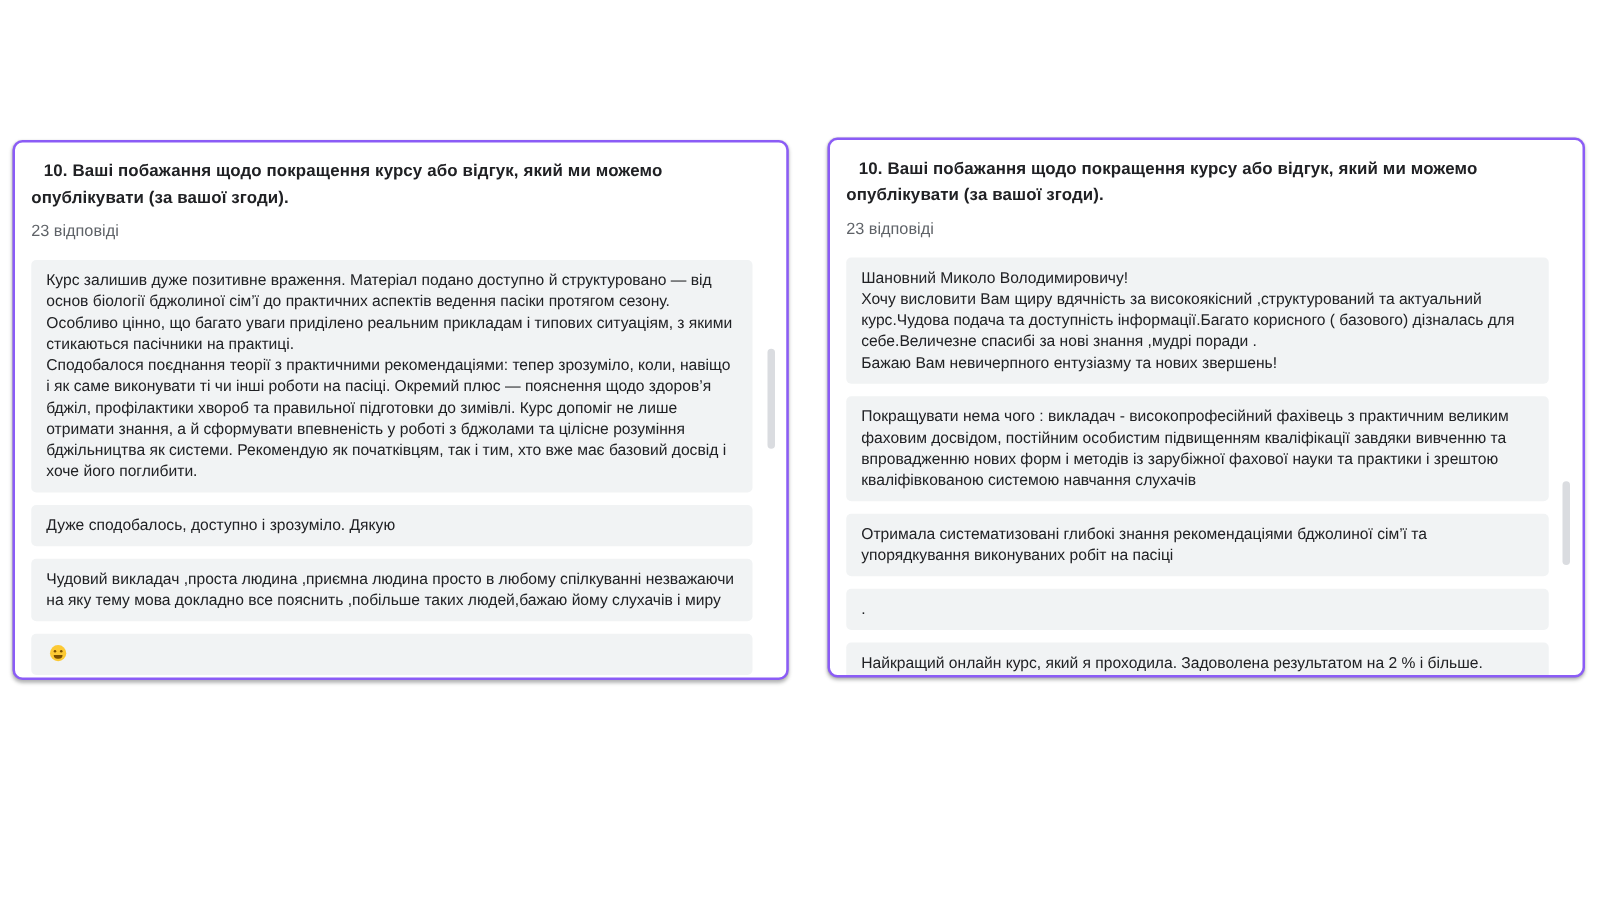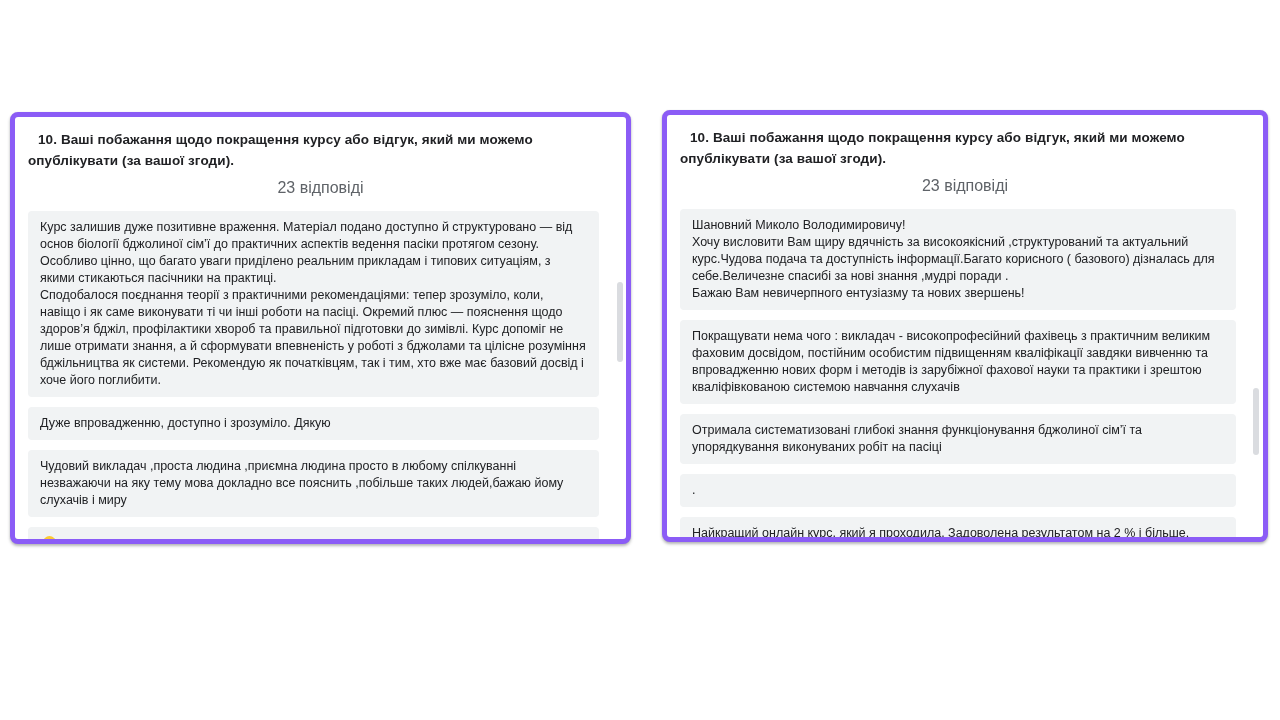--- a/index.html
+++ b/index.html
@@ -2,36 +2,36 @@
 <html lang="uk"><head>
 <meta charset="utf-8">
 <style>
   * { margin:0; padding:0; box-sizing:border-box; }
   html,body { width:1280px; height:720px; background:#ffffff; overflow:hidden;
               font-family:"Liberation Sans","DejaVu Sans",sans-serif; }
 
   .panel {
     position:absolute;
     background:#ffffff;
-    border:5px solid #8b5cf6;
+    border:2px solid #8b5cf6;
     border-radius:8px;
     box-shadow:0 2px 3px rgba(60,64,67,.38), 0 0 1px rgba(60,64,67,.15);
     overflow:hidden;
   }
   .panel.left  { left:10px;  top:112px; width:621px; height:432px; }
   .panel.right { left:662px; top:110px; width:606px; height:432px; }
 
   .panel-inner { padding:12px 13px 0 13px; height:100%; overflow:hidden; }
 
   .q-title {
     font-size:13.5px; font-weight:700; color:#202124;
     line-height:21px; text-indent:10px; letter-spacing:.1px;
   }
   .q-count {
-    margin-top:10px; font-size:16px; color:#5f6368; line-height:13px;text-align:center;
+    margin-top:10px; font-size:13px; color:#5f6368; line-height:13px;
   }
   .responses {
     margin-top:17px; display:flex; flex-direction:column; gap:10px;
     margin-right:14px;
     border-radius:17px;
   }
   .response-card {
     background:#f1f3f4; border-radius:4px;
     padding:8px 12px; font-size:12.5px; color:#202124;
     line-height:17px; white-space:pre-line; word-wrap:break-word;
@@ -61,38 +61,38 @@
 
 <div>
 
   <section class="panel left">
     <div class="panel-inner">
       <h2 class="q-title">10. Ваші побажання щодо покращення курсу або відгук, який ми можемо опублікувати (за вашої згоди).</h2>
       <div class="q-count">23 відповіді</div>
       <div class="responses">
           <div class="response-card"><span>Курс залишив дуже позитивне враження. Матеріал подано доступно й структуровано — від основ біології бджолиної сім’ї до практичних аспектів ведення пасіки протягом сезону. Особливо цінно, що багато уваги приділено реальним прикладам і типових ситуаціям, з якими стикаються пасічники на практиці.
 Сподобалося поєднання теорії з практичними рекомендаціями: тепер зрозуміло, коли, навіщо і як саме виконувати ті чи інші роботи на пасіці. Окремий плюс — пояснення щодо здоров’я бджіл, профілактики хвороб та правильної підготовки до зимівлі. Курс допоміг не лише отримати знання, а й сформувати впевненість у роботі з бджолами та цілісне розуміння бджільництва як системи. Рекомендую як початківцям, так і тим, хто вже має базовий досвід і хоче його поглибити.</span></div>
-          <div class="response-card"><span>Дуже впровадженню, доступно і зрозуміло. Дякую</span></div>
+          <div class="response-card"><span>Дуже сподобалось, доступно і зрозуміло. Дякую</span></div>
           <div class="response-card"><span>Чудовий викладач ,проста людина ,приємна людина просто в любому спілкуванні незважаючи на яку тему мова докладно все пояснить ,побільше таких людей,бажаю йому слухачів і миру</span></div>
           <div class="response-card"><span class="smiley"></span></div>
         </div>
     </div>
     <div class="scroll-thumb"></div>
   </section>
 
   <section class="panel right">
     <div class="panel-inner">
       <h2 class="q-title">10. Ваші побажання щодо покращення курсу або відгук, який ми можемо опублікувати (за вашої згоди).</h2>
       <div class="q-count">23 відповіді</div>
       <div class="responses">
           <div class="response-card"><span>Шановний Миколо Володимировичу!
 Хочу висловити Вам щиру вдячність за високоякісний ,структурований та актуальний курс.Чудова подача та доступність інформації.Багато корисного ( базового) дізналась для себе.Величезне спасибі за нові знання ,мудрі поради .
 Бажаю Вам невичерпного ентузіазму та нових звершень!</span></div>
           <div class="response-card"><span>Покращувати нема чого : викладач - високопрофесійний фахівець з практичним великим фаховим досвідом, постійним особистим підвищенням кваліфікації завдяки вивченню та впровадженню нових форм і методів із зарубіжної фахової науки та практики і зрештою кваліфівкованою системою навчання слухачів</span></div>
-          <div class="response-card"><span>Отримала систематизовані глибокі знання функціонування бджолиної сім’ї та упорядкування виконуваних робіт на пасіці</span></div>
+          <div class="response-card"><span>Отримала систематизовані глибокі знання рекомендаціями бджолиної сім’ї та упорядкування виконуваних робіт на пасіці</span></div>
           <div class="response-card"><span>.</span></div>
           <div class="response-card"><span>Найкращий онлайн курс, який я проходила. Задоволена результатом на 2 % і більше.</span></div>
         </div>
     </div>
     <div class="scroll-thumb"></div>
   </section>
 
 </div>
 
 </body></html>

